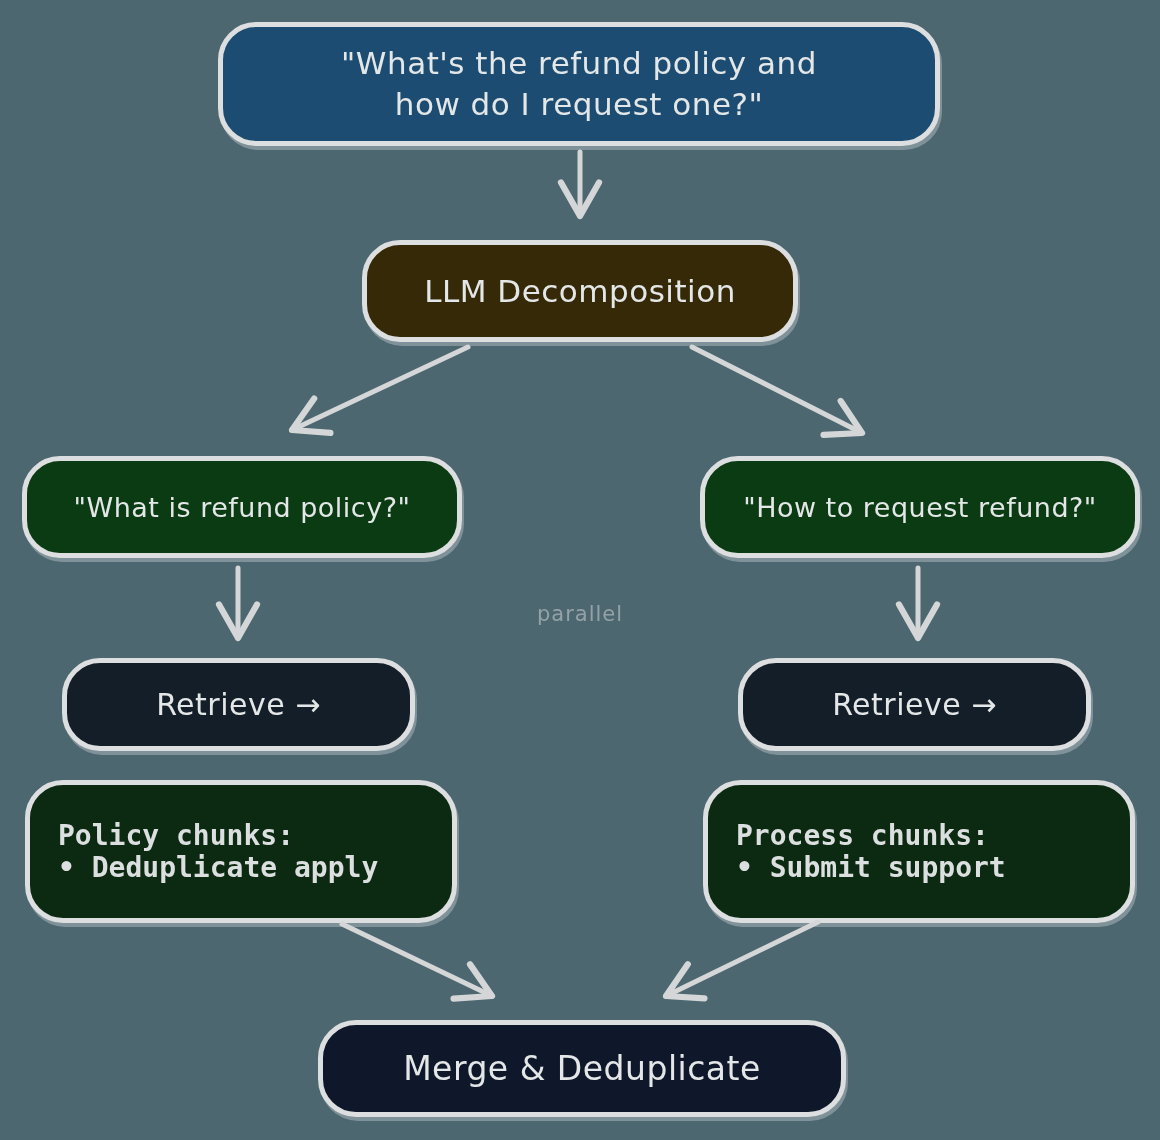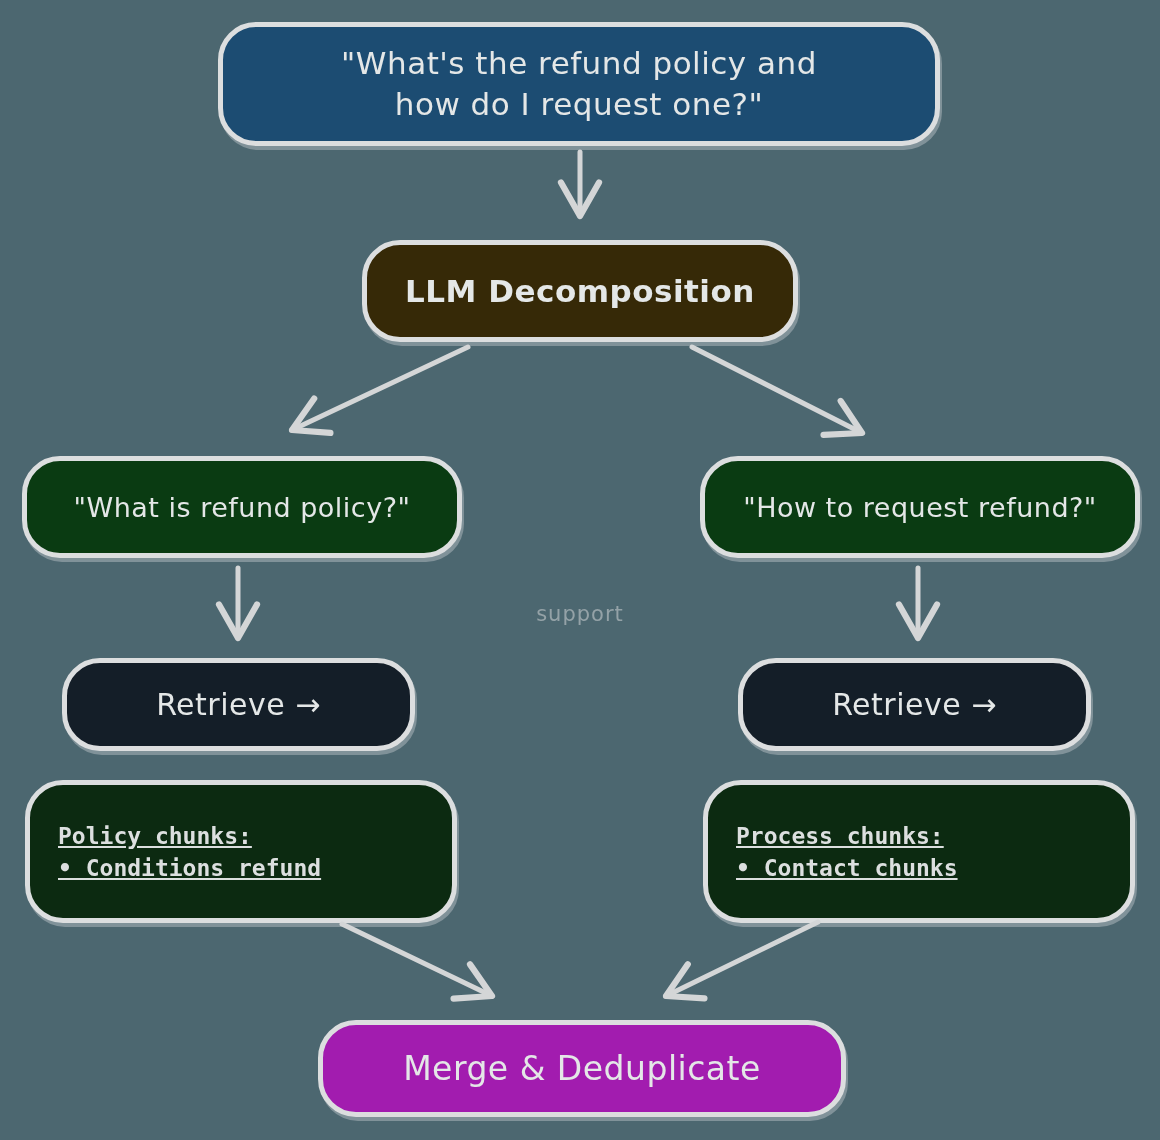--- a/index.html
+++ b/index.html
@@ -41,25 +41,24 @@
   #node-merge           { left: 318px; top: 1020px; width: 528px; height: 97px; font-size: 33px; }
 
   .chunks {
     align-items: flex-start;
     justify-content: center;
     text-align: left;
     padding-left: 28px;
     padding-right: 10px;
     font-family: "DejaVu Sans Mono", monospace;
     font-weight: 700;
-    font-size: 23px;
+    font-size: 28px;
     line-height: 32px;
     letter-spacing: 0px;
     color: #DCDFDF;
-    text-decoration: underline;
   }
 
   #parallel-label {
     position: absolute;
     left: 500px; top: 602px; width: 160px;
     text-align: center;
     font-size: 21px;
     color: #94A2A7;
     letter-spacing: 1px;
     z-index: 1;
@@ -76,53 +75,53 @@
 </head>
 <body style="background: rgb(76, 103, 112);">
 
 <div id="canvas">
 
   <div class="node" id="node-user-query" style="background: rgb(28, 76, 114);">
     <div class="line">"What's the refund policy and</div>
     <div class="line">how do I request one?"</div>
   </div>
 
-  <div class="node" id="node-llm" style="background: rgb(54, 41, 7); font-weight: bold;">
+  <div class="node" id="node-llm" style="background: rgb(54, 41, 7);">
     <div class="line">LLM Decomposition</div>
   </div>
 
   <div class="node" id="node-subq-policy" style="background: rgb(10, 59, 18);">
     <div class="line">"What is refund policy?"</div>
   </div>
 
   <div class="node" id="node-subq-request" style="background: rgb(10, 59, 18);">
     <div class="line">"How to request refund?"</div>
   </div>
 
-  <div id="parallel-label">support</div>
+  <div id="parallel-label">parallel</div>
 
   <div class="node" id="node-retrieve-left" style="background: rgb(20, 30, 40);">
     <div class="line">Retrieve →</div>
   </div>
 
   <div class="node" id="node-retrieve-right" style="background: rgb(20, 30, 40);">
     <div class="line">Retrieve →</div>
   </div>
 
   <div class="node chunks" id="node-chunks-policy" style="background: rgb(12, 42, 17);">
     <div class="line">Policy chunks:</div>
-    <div class="line">• Conditions refund</div>
+    <div class="line">• Deduplicate apply</div>
   </div>
 
   <div class="node chunks" id="node-chunks-process" style="background: rgb(12, 42, 17);">
     <div class="line">Process chunks:</div>
-    <div class="line">• Contact chunks</div>
+    <div class="line">• Submit support</div>
   </div>
 
-  <div class="node" id="node-merge" style="background: #a21caf;">
+  <div class="node" id="node-merge" style="background: #0f172a;">
     <div class="line">Merge &amp; Deduplicate</div>
   </div>
 
   <svg id="arrows-layer" viewBox="0 0 1160 1140" xmlns="http://www.w3.org/2000/svg">
     <defs>
       <marker id="ah" markerWidth="10" markerHeight="10" refX="8.3" refY="5" orient="auto" markerUnits="strokeWidth">
         <path id="arrowhead-path" d="M1.6,1.2 L8.3,5 L1.6,8.8" fill="none" stroke="#D4D6D7" stroke-width="1.25" stroke-linecap="round" stroke-linejoin="round"></path>
       </marker>
     </defs>
     <g id="arrows-group" stroke="#D4D6D7" stroke-width="5" fill="none" stroke-linecap="round">

